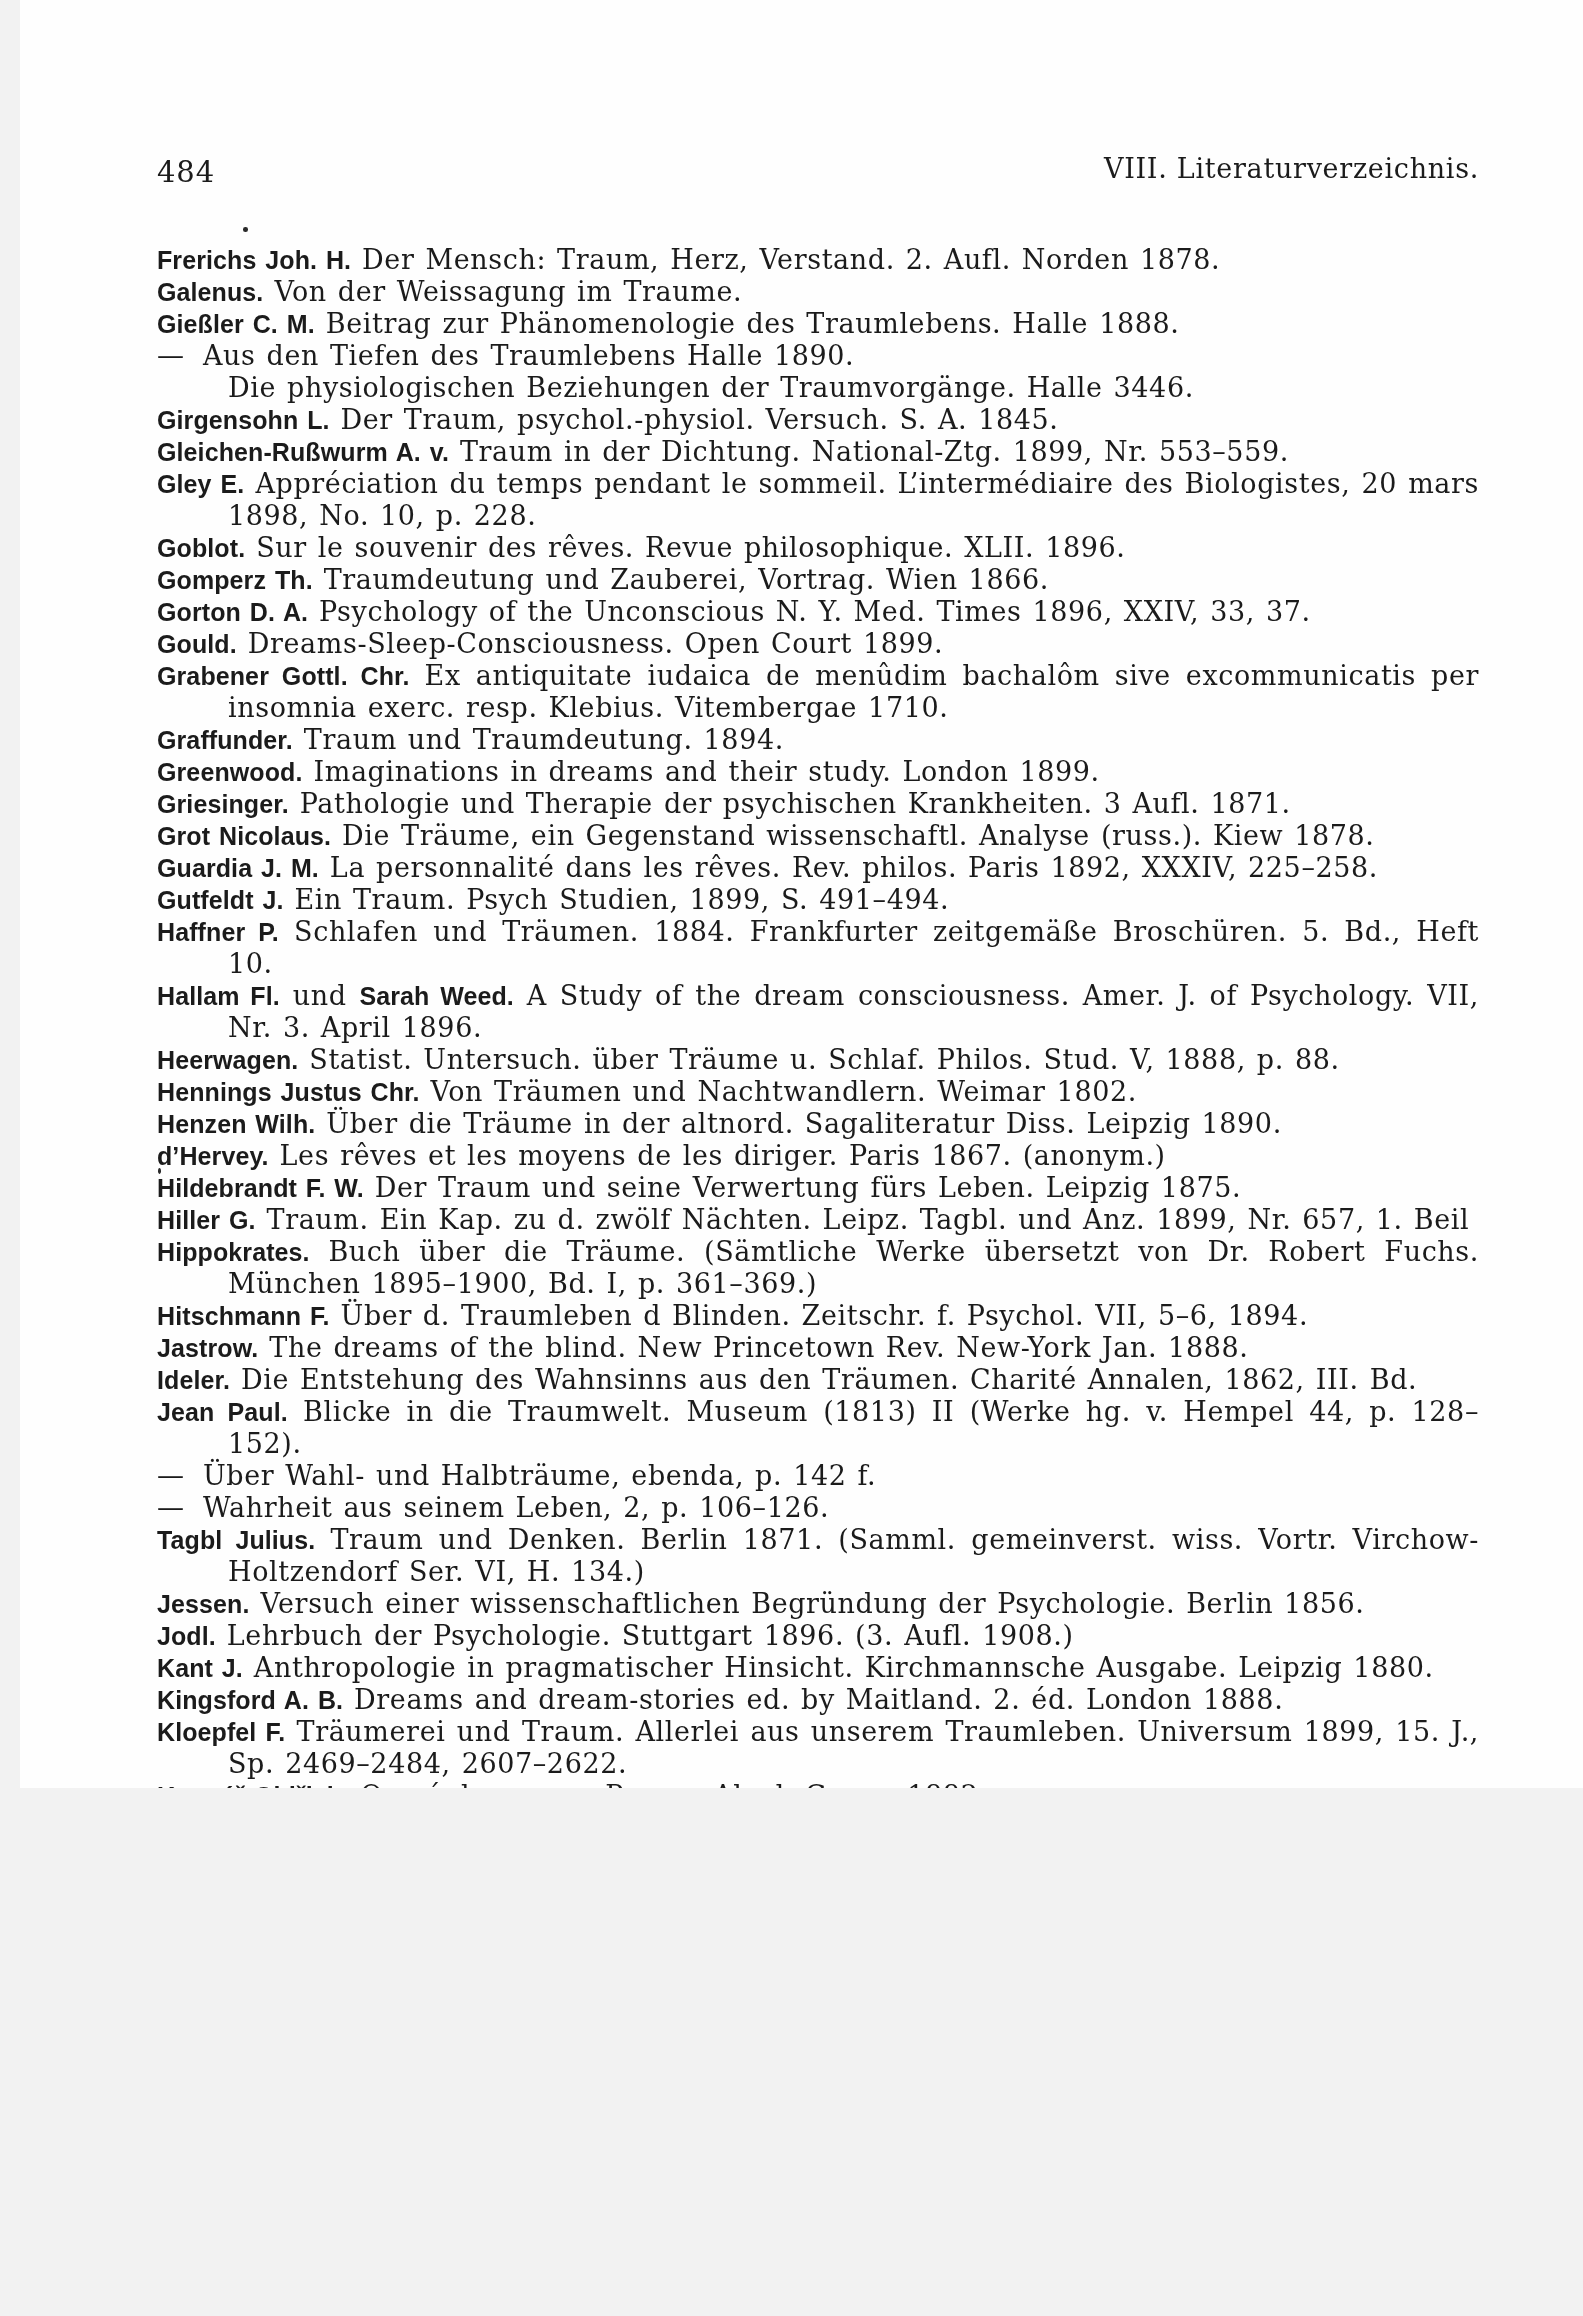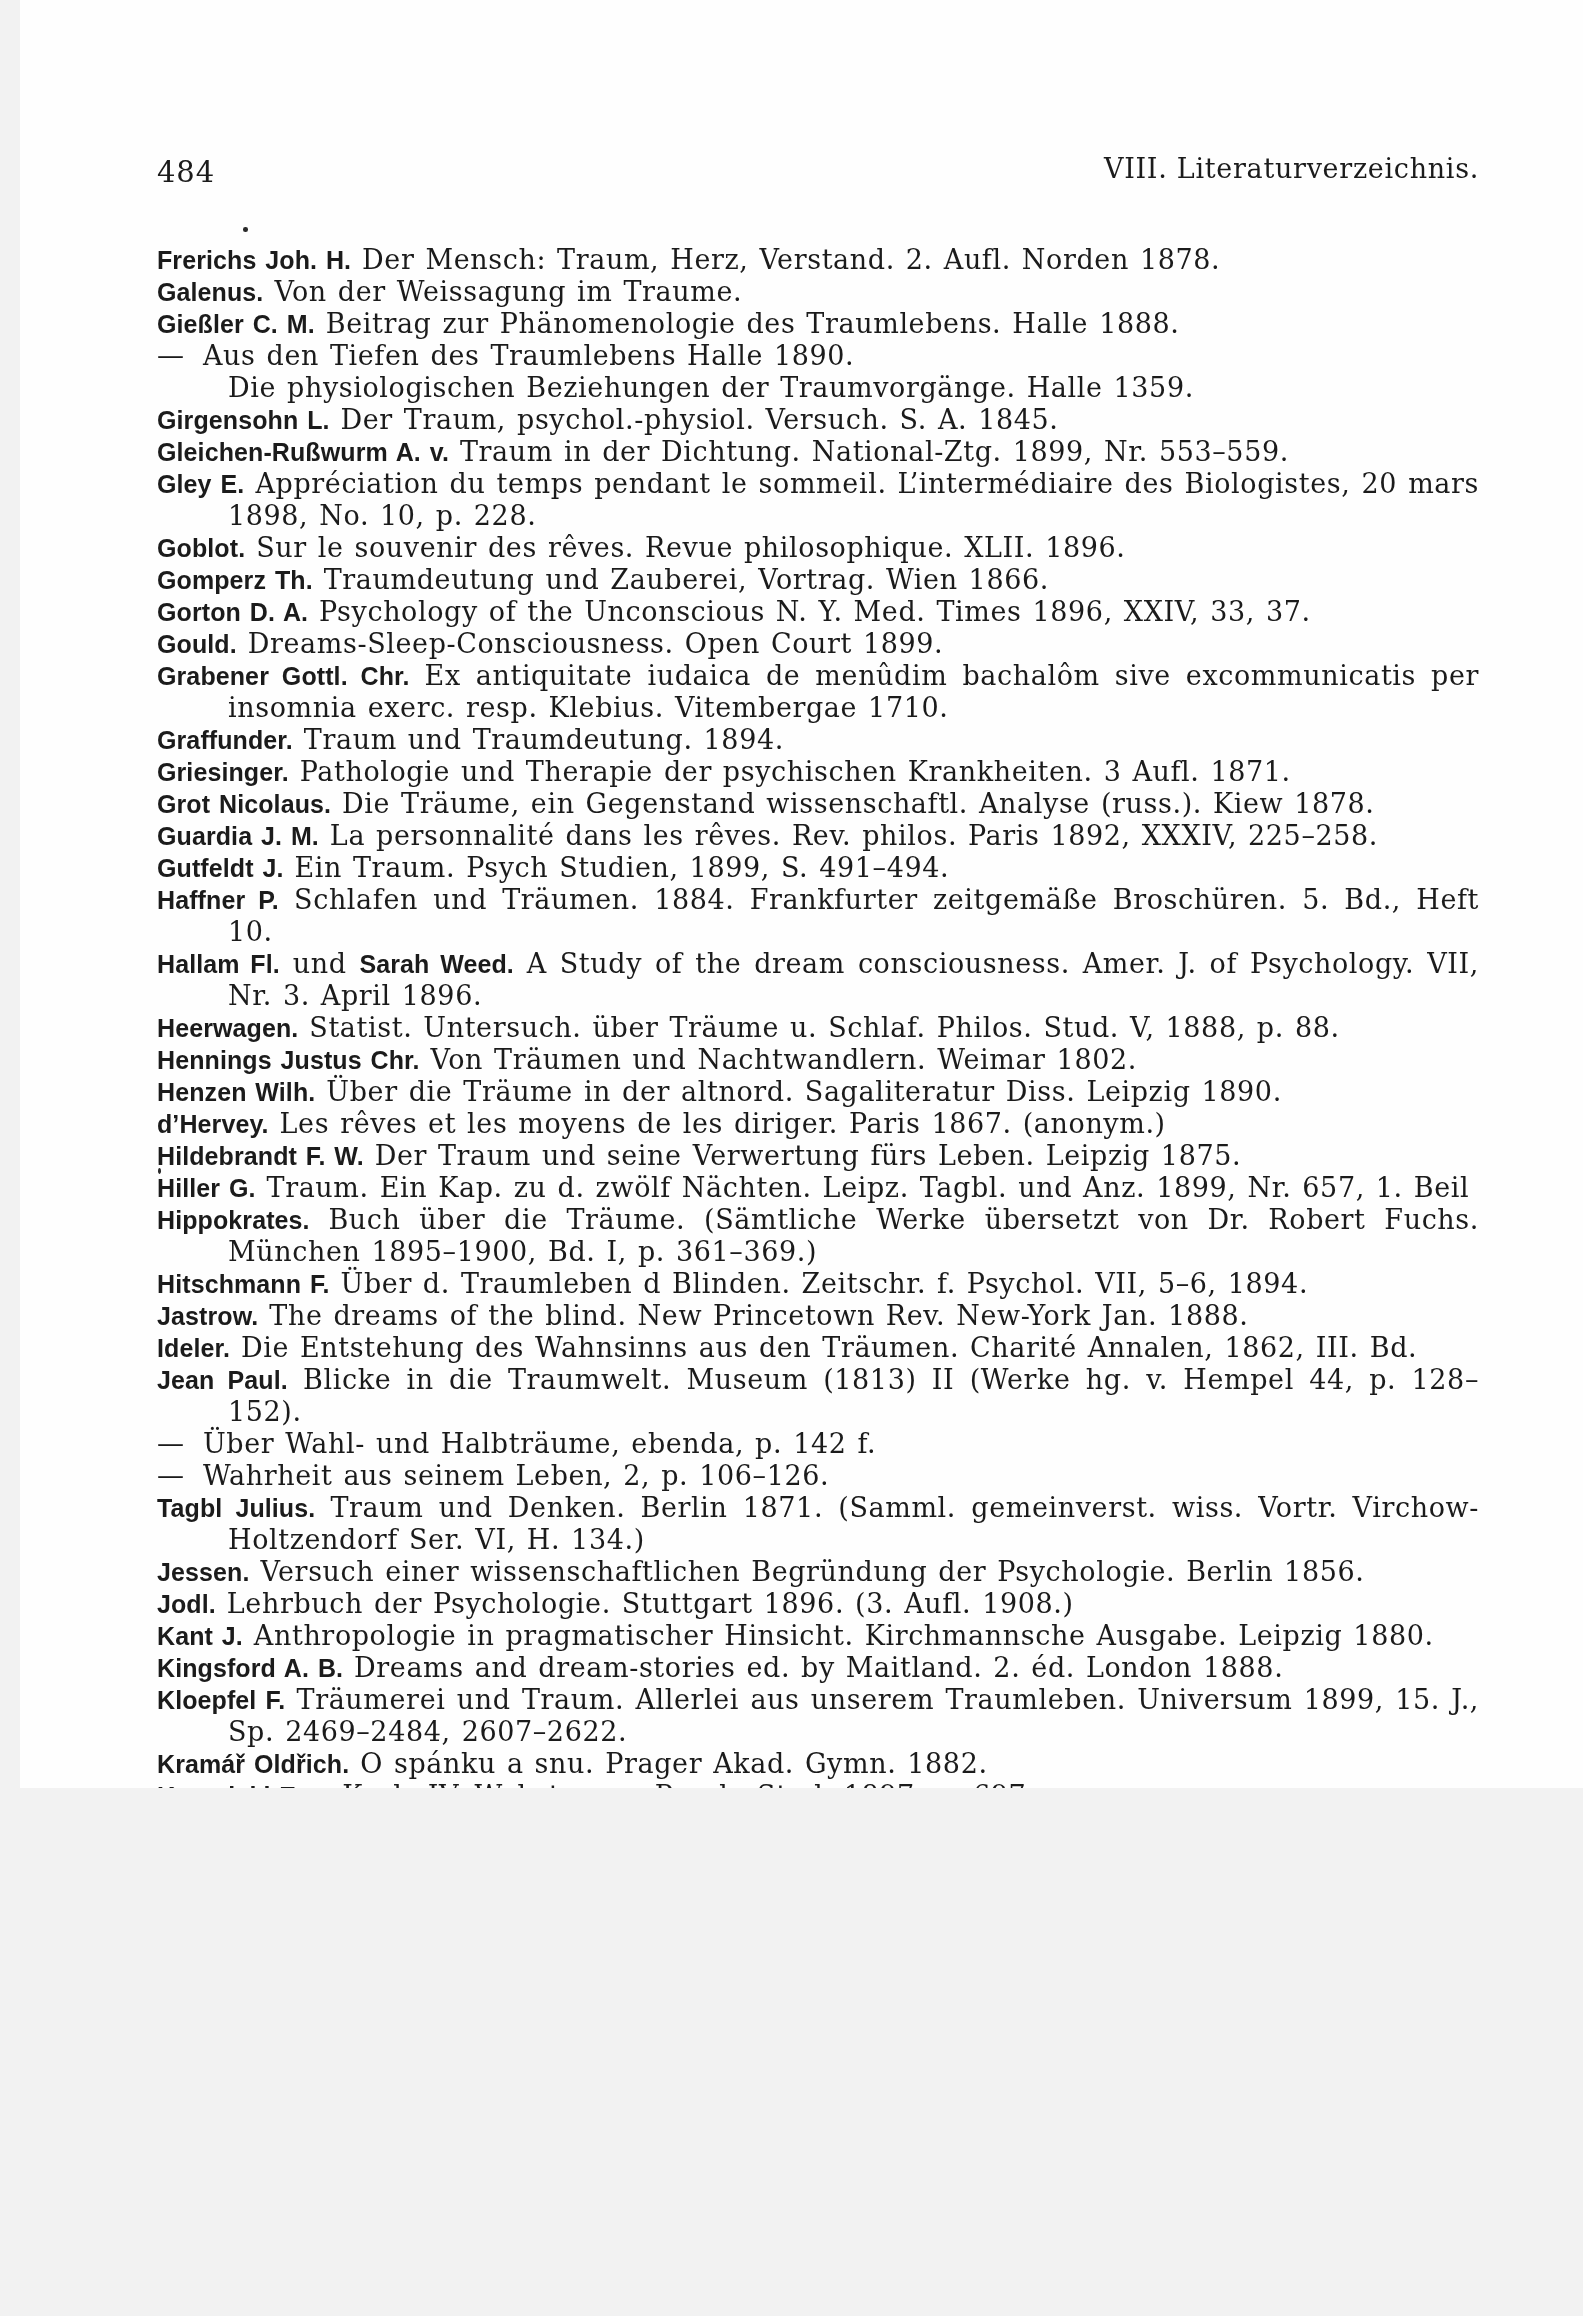--- a/index.html
+++ b/index.html
@@ -71,30 +71,31 @@
   <div class="page-header">
     <span class="page-number">484</span>
     <span class="running-header">VIII. Literaturverzeichnis.</span>
   </div>
 
   <div class="entries" id="entries">
       <p class="entry"><span class="author">Frerichs Joh. H.</span> Der Mensch: Traum, Herz, Verstand. 2. Aufl. Norden 1878.</p>
       <p class="entry"><span class="author">Galenus.</span> Von der Weissagung im Traume.</p>
       <p class="entry"><span class="author">Gießler C. M.</span> Beitrag zur Phänomenologie des Traumlebens. Halle 1888.</p>
       <p class="entry"><span class="dash">—</span> Aus den Tiefen des Traumlebens Halle 1890.</p>
-      <p class="entry indent-only"> Die physiologischen Beziehungen der Traumvorgänge. Halle 1359.</p>
+      <p class="entry indent-only"> Die physiologischen Beziehungen der Traumvorgänge. Halle 3446.</p>
       <p class="entry"><span class="author">Girgensohn L.</span> Der Traum, psychol.-physiol. Versuch. S. A. 1845.</p>
       <p class="entry"><span class="author">Gleichen-Rußwurm A. v.</span> Traum in der Dichtung. National-Ztg. 1899, Nr. 553–559.</p>
       <p class="entry"><span class="author">Gley E.</span> Appréciation du temps pendant le sommeil. L’intermédiaire des Biologistes, 20 mars 1898, No. 10, p. 228.</p>
       <p class="entry"><span class="author">Goblot.</span> Sur le souvenir des rêves. Revue philosophique. XLII. 1896.</p>
       <p class="entry"><span class="author">Gomperz Th.</span> Traumdeutung und Zauberei, Vortrag. Wien 1866.</p>
       <p class="entry"><span class="author">Gorton D. A.</span> Psychology of the Unconscious N. Y. Med. Times 1896, XXIV, 33, 37.</p>
       <p class="entry"><span class="author">Gould.</span> Dreams-Sleep-Consciousness. Open Court 1899.</p>
       <p class="entry"><span class="author">Grabener Gottl. Chr.</span> Ex antiquitate iudaica de menûdim bachalôm sive excommuni­catis per insomnia exerc. resp. Klebius. Vitembergae 1710.</p>
       <p class="entry"><span class="author">Graffunder.</span> Traum und Traumdeutung. 1894.</p>
+      <p class="entry"><span class="author">Greenwood.</span> Imaginations in dreams and their study. London 1899.</p>
       <p class="entry"><span class="author">Griesinger.</span> Pathologie und Therapie der psychischen Krankheiten. 3 Aufl. 1871.</p>
       <p class="entry"><span class="author">Grot Nicolaus.</span> Die Träume, ein Gegenstand wissenschaftl. Analyse (russ.). Kiew 1878.</p>
       <p class="entry"><span class="author">Guardia J. M.</span> La personnalité dans les rêves. Rev. philos. Paris 1892, XXXIV, 225–258.</p>
       <p class="entry"><span class="author">Gutfeldt J.</span> Ein Traum. Psych Studien, 1899, S. 491–494.</p>
       <p class="entry"><span class="author">Haffner P.</span> Schlafen und Träumen. 1884. Frankfurter zeitgemäße Broschüren. 5. Bd., Heft 10.</p>
       <p class="entry"><span class="author">Hallam Fl.</span> und <span class="author">Sarah Weed.</span> A Study of the dream consciousness. Amer. J. of Psychology. VII, Nr. 3. April 1896.</p>
       <p class="entry"><span class="author">Heerwagen.</span> Statist. Untersuch. über Träume u. Schlaf. Philos. Stud. V, 1888, p. 88.</p>
       <p class="entry"><span class="author">Hennings Justus Chr.</span> Von Träumen und Nachtwandlern. Weimar 1802.</p>
       <p class="entry"><span class="author">Henzen Wilh.</span> Über die Träume in der altnord. Sagaliteratur Diss. Leipzig 1890.</p>
       <p class="entry"><span class="author">d’Hervey.</span> Les rêves et les moyens de les diriger. Paris 1867. (anonym.)</p>

